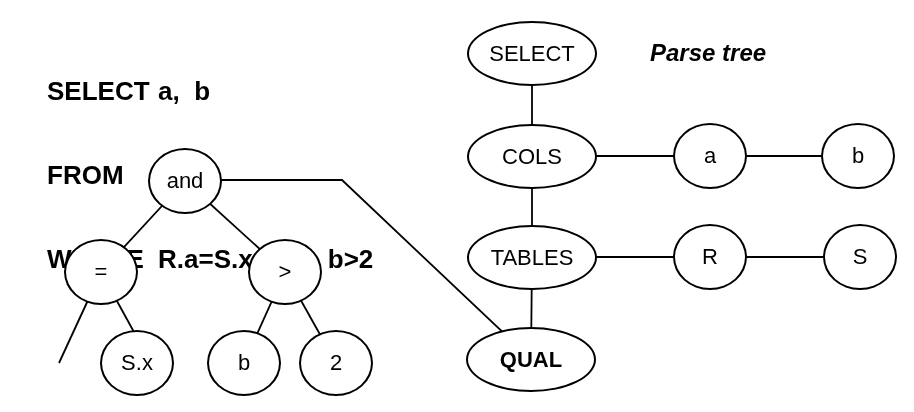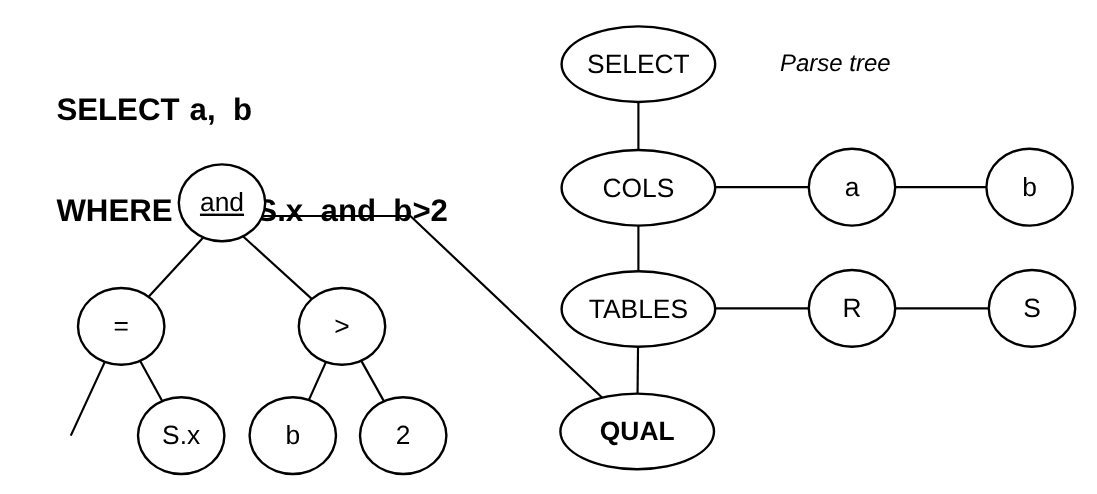--- a/index.html
+++ b/index.html
@@ -37,39 +37,40 @@
     line-height: 28px;
     white-space: pre;
   }
   .sql-line { display: flex; }
   .sql-kw { width: 111px; flex: 0 0 111px; }
   .caption {
     position: absolute;
     left: 650px;
     top: 38px;
     font-style: italic;
-    font-size: 20px;
+    font-size: 24px;
     line-height: 30px;
     white-space: nowrap;
+    font-weight: bold;
   }
   
   .n-select { left: 467px; top: 21px; }
   .n-cols   { left: 467px; top: 124px; }
   .n-tables { left: 467px; top: 225px; }
   .n-qual   { left: 466px; top: 327px; font-weight: bold; }
   .n-col-a  { left: 673px; top: 123px; }
   .n-col-b  { left: 821px; top: 123px; }
   .n-table-r{ left: 673px; top: 224px; }
   .n-table-s{ left: 823px; top: 224px; }
   
-  .n-and { left: 148px; top: 136px; text-decoration: underline; }
+  .n-and { left: 148px; top: 148px; }
   .n-eq  { left: 64px;  top: 239px; }
   .n-gt  { left: 248px; top: 239px; }
   .n-ra  { left: 22px;  top: 330px; }
-  .n-sx  { left: 114px; top: 330px; text-align: right; }
+  .n-sx  { left: 100px; top: 330px; text-align: right; }
   .n-b   { left: 207px; top: 330px; }
   .n-two { left: 299px; top: 330px; }
 </style>
 </head>
 <body>
 
 <div class="canvas">
 
   <svg class="edges" width="914" height="412" viewBox="0 0 914 412" stroke="#000000" stroke-width="1.8" fill="none">
 
@@ -90,20 +91,24 @@
 
     <polyline points="185,180 342,180 531,359"></polyline>
   </svg>
 
   <div class="sql">
     <div class="sql-line">
       <span class="sql-kw">SELECT</span>
       <span class="sql-args">a,  b</span>
     </div>
     <div class="sql-line">
+      <span class="sql-kw">FROM</span>
+      <span class="sql-args">R, S</span>
+    </div>
+    <div class="sql-line">
       <span class="sql-kw">WHERE</span>
       <span class="sql-args">R.a=S.x  and  b&gt;2</span>
     </div>
   </div>
 
   <div class="caption">Parse tree</div>
 
   <div class="node ellipse n-select">SELECT</div>
   <div class="node ellipse n-tables">TABLES</div>
   <div class="node ellipse n-cols">COLS</div>

